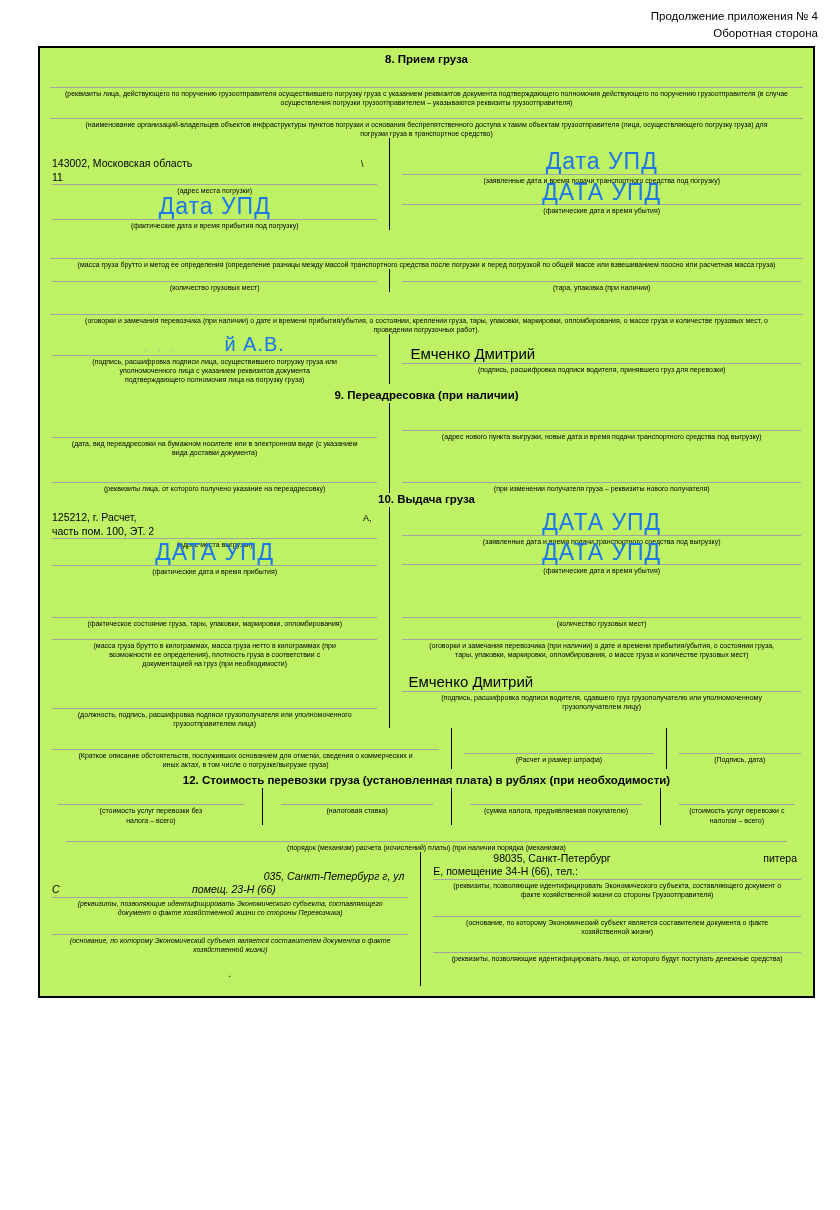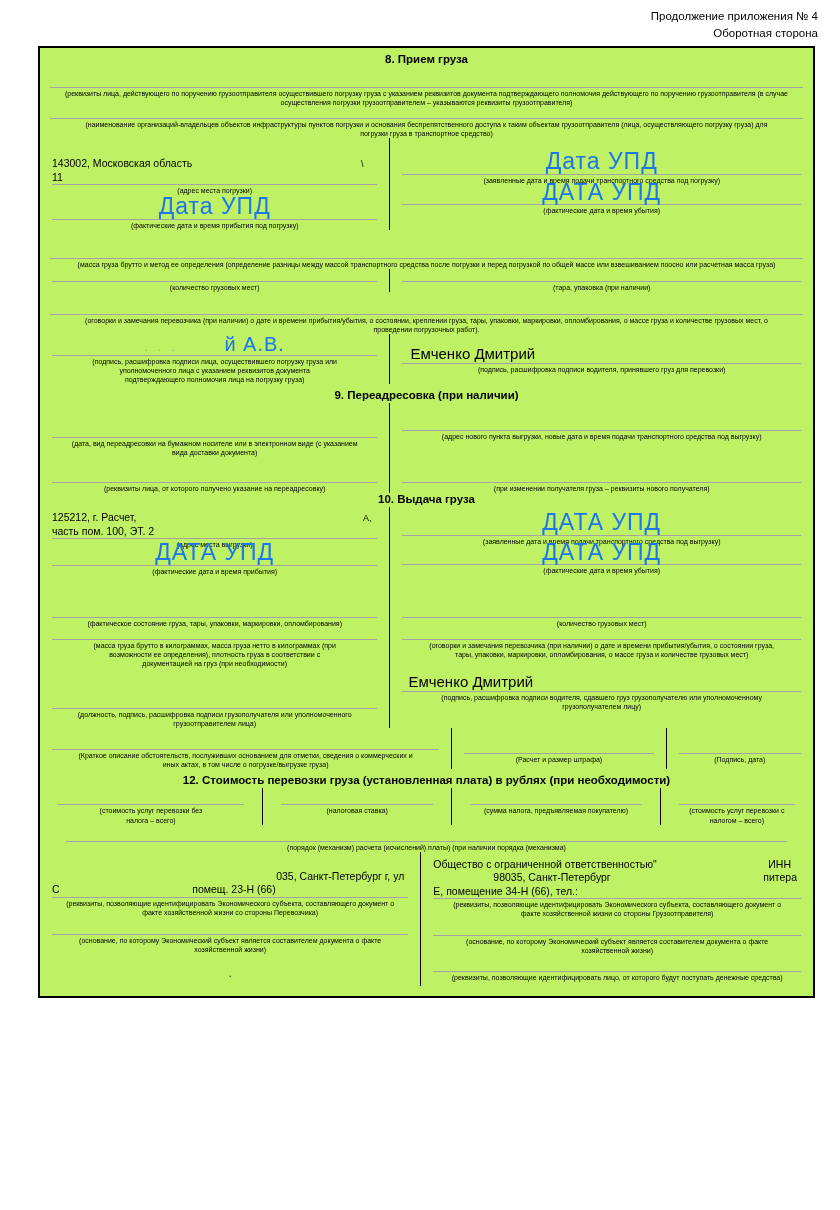--- a/index.html
+++ b/index.html
@@ -17,21 +17,21 @@
   .f{margin:0 10px;}
   .val{border-bottom:1px solid #a3a3a3;font-size:10.5px;line-height:1.28;min-height:4px;position:relative;}
   .val.noline{border-bottom:none;}
   .lbl{font-size:7px;line-height:1.3;text-align:center;margin:1px auto 0;color:#000;}
   .cols{display:flex;align-items:stretch;}
   .vdiv{width:1px;background:#000;flex:0 0 1px;}
   .col{box-sizing:border-box;}
   .col .f{margin:0 12px;}
   .col-l{width:45.2%;}
   .col-r{flex:1;}
-  .half .col-l{width:49.2%;}
+  .half .col-l{width:49.2%;font-style:italic;}
   .blue{font-size:23px;line-height:1.02;text-align:center;font-weight:normal;letter-spacing:1px;}
   .blue.small{font-size:20px;text-align:right;}
   .pull-up{position:relative;z-index:1;}
   .flexline{display:flex;justify-content:space-between;align-items:flex-end;}
   .name-val{font-size:15px;}
   .sig-row{display:flex;align-items:flex-end;justify-content:center;gap:46px;}
   .faint{font-size:10px;letter-spacing:4px;opacity:.45;}
   .tick{font-size:9px;}
   .s11-c1{width:53.2%;}
   .s11-c2{width:27.6%;}
@@ -302,24 +302,20 @@
         <div class="lbl" style="max-width:332px;">(основание, по которому Экономический субъект является составителем документа о факте хозяйственной жизни)</div>
       </div>
       <div class="f">
         <div class="val noline dotmark" style="margin-top:14px;height:18px;text-align:center;">.</div>
       </div>
 
     </div>
     <div class="vdiv"></div>
     <div class="col col-r">
       <div class="f">
-        <div class="val noline flexline" style="margin-top:6px;padding-right:10px;">
-          <span>Общество с ограниченной ответственностью"</span>
-          <span>ИНН</span>
-        </div>
         <div class="val noline flexline" style="padding-left:60px;padding-right:4px;">
           <span>98035, Санкт-Петербург</span>
           <span>питера</span>
         </div>
         <div class="val">Е, помещение 34-Н (66),  тел.:</div>
         <div class="lbl" style="max-width:340px;">(реквизиты, позволяющие идентифицировать Экономического субъекта, составляющего документ о факте хозяйственной жизни со стороны Грузоотправителя)</div>
       </div>
       <div class="f">
         <div class="val" style="margin-top:13px;"></div>
         <div class="lbl" style="max-width:332px;">(основание, по которому Экономический субъект является составителем документа о факте хозяйственной жизни)</div>

